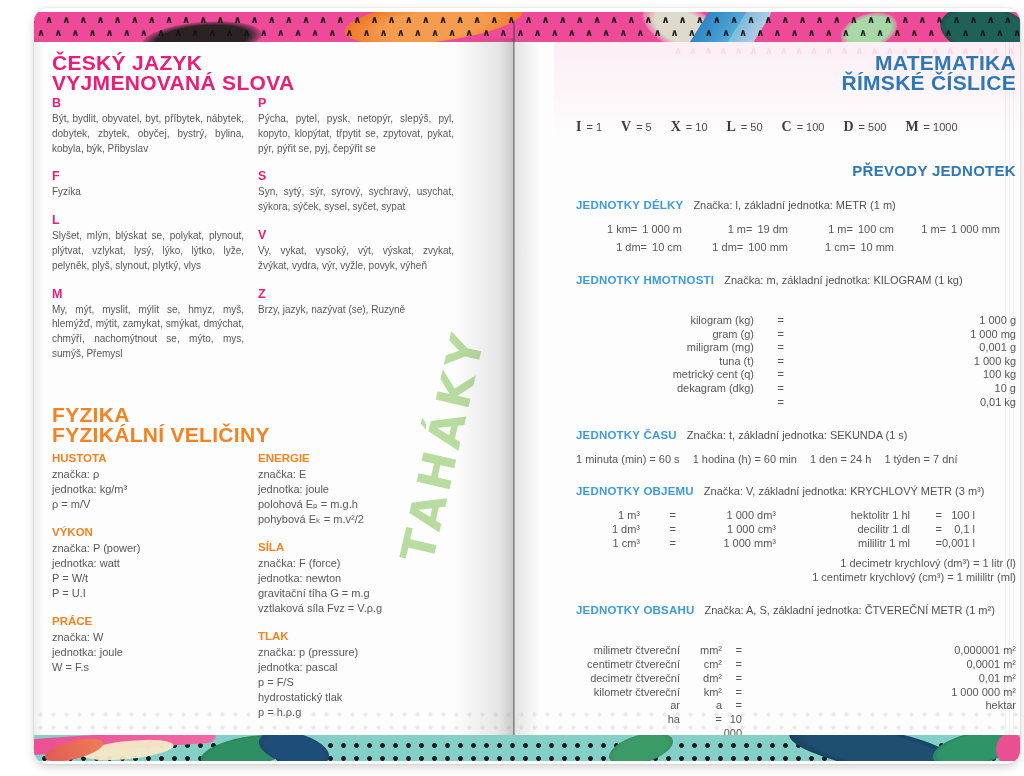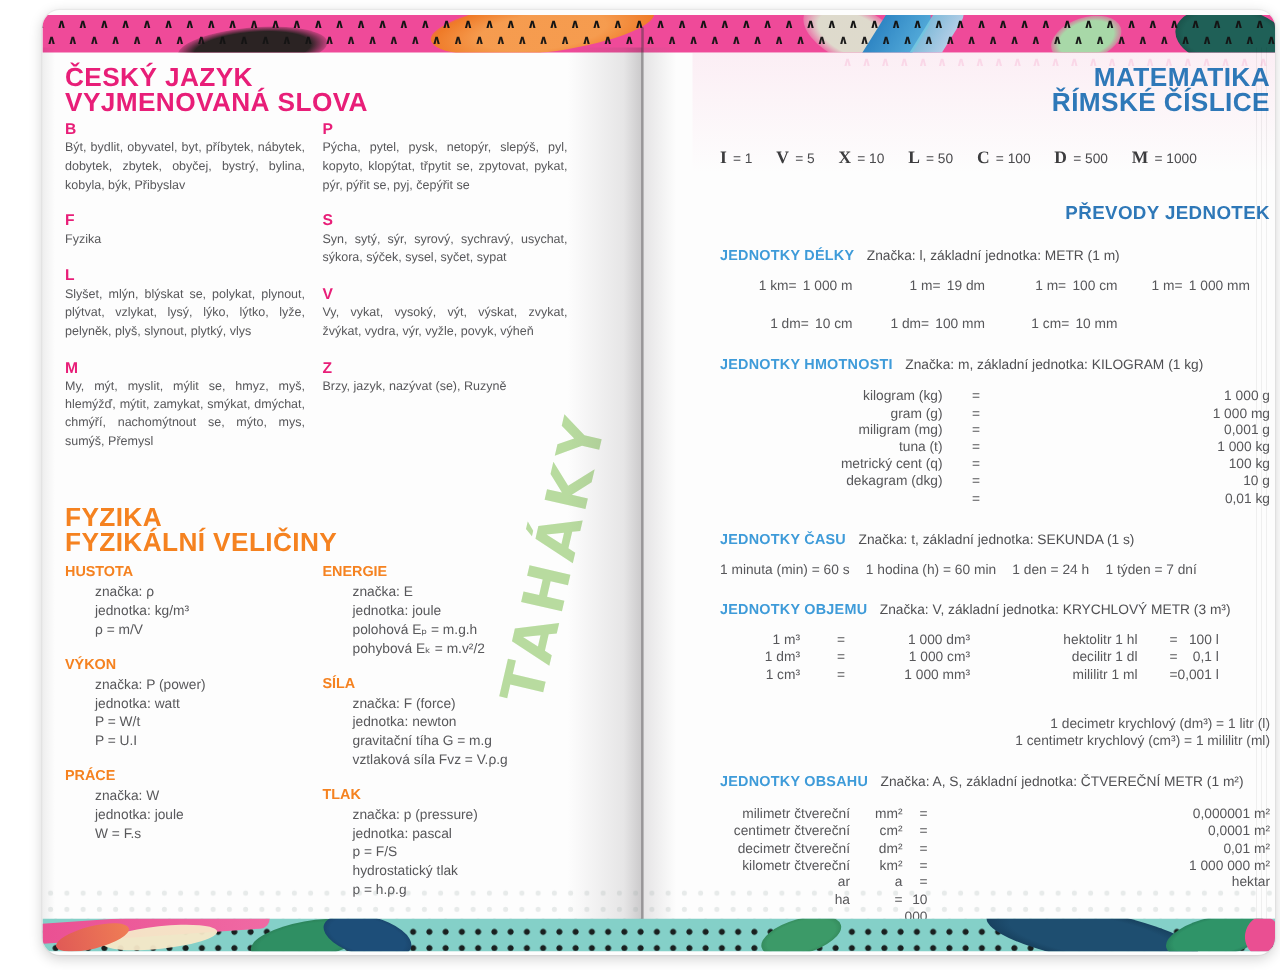--- a/index.html
+++ b/index.html
@@ -62,46 +62,46 @@
   .czech-col{position:absolute;top:88px;width:192px;}
   .col1{left:18px;} .col2{left:224px;width:196px;}
   .word-group{margin-bottom:13px;}
   .group-letter{color:#e81e78;font-weight:bold;font-size:12.5px;margin-bottom:2px;}
   .group-words{font-size:10px;line-height:14.8px;text-align:justify;color:#58585b;}
   .fyz-header{position:absolute;left:18px;top:397px;}
   .fyz-col{position:absolute;top:444px;width:196px;}
   .fyz1{left:18px;} .fyz2{left:224px;width:204px;}
   .quantity{margin-bottom:14px;}
   .q-name{color:#f58220;font-weight:bold;font-size:11.5px;margin-bottom:3px;}
-  .q-lines{font-size:11px;line-height:15px;white-space:pre-line;color:#58585b;margin-left:24px;}
+  .q-lines{font-size:11px;line-height:15px;white-space:pre-line;color:#58585b;}
   .taháky,.tahaky{position:absolute;left:259px;top:411px;width:300px;text-align:center;
       transform:rotate(-77deg);font-family:"DejaVu Sans",sans-serif;font-weight:bold;
       font-size:46px;letter-spacing:5px;color:#b5da9b;opacity:.95;}
   
   .rp{position:absolute;left:542px;top:45px;width:440px;text-align:right;}
   .roman-row{margin-top:24px;display:flex;gap:19px;align-items:baseline;}
   .roman-item{white-space:nowrap;}
   .roman-sym{font-family:"Liberation Serif","DejaVu Serif",serif;font-weight:bold;font-size:14px;color:#3c3c3e;}
   .roman-eq{font-size:11px;color:#4a4a4d;margin:0 3px 0 5px;}
   .roman-num{font-size:11px;color:#4a4a4d;}
   .conv-title{margin-top:27px;font-size:15px;font-weight:bold;letter-spacing:.3px;}
   .unit-block{margin-top:20px;font-size:11px;}
   .unit-header{display:flex;align-items:baseline;}
   .unit-label{color:#3e9bd9;font-weight:bold;font-size:11.5px;letter-spacing:.2px;}
   .unit-note{margin-left:10px;color:#505053;}
-  .len-grid{margin-top:11px;display:grid;grid-template-columns:repeat(4,106px);row-gap:16px;line-height:14px;}
+  .len-grid{margin-top:11px;display:grid;grid-template-columns:repeat(4,106px);row-gap:4px;line-height:14px;}
   .len-a{display:inline-block;width:34px;}
   .len-eq{margin-right:5px;}
-  .t-grid{margin-top:13px;display:grid;line-height:13.6px;}
+  .t-grid{margin-top:28px;display:grid;line-height:13.6px;}
   .mass-grid{grid-template-columns:178px 30px auto;}
   .vol-wrap{margin-top:11px;display:flex;gap:40px;}
   .vol-grid{display:grid;line-height:14px;}
   .vol-left{grid-template-columns:64px 36px auto;width:200px;}
   .vol-right{grid-template-columns:94px 32px auto;}
-  .vol-notes{margin-top:25px;line-height:14px;}
+  .vol-notes{margin-top:6px;line-height:14px;}
   .area-grid{grid-template-columns:104px 42px 20px auto;line-height:13.8px;}
   .time-row{margin-top:12px;display:flex;gap:13px;white-space:nowrap;}
 </style>
 </head>
 <body>
 
 <div class="stage">
   <div class="book">
 
     <div class="band-top">

